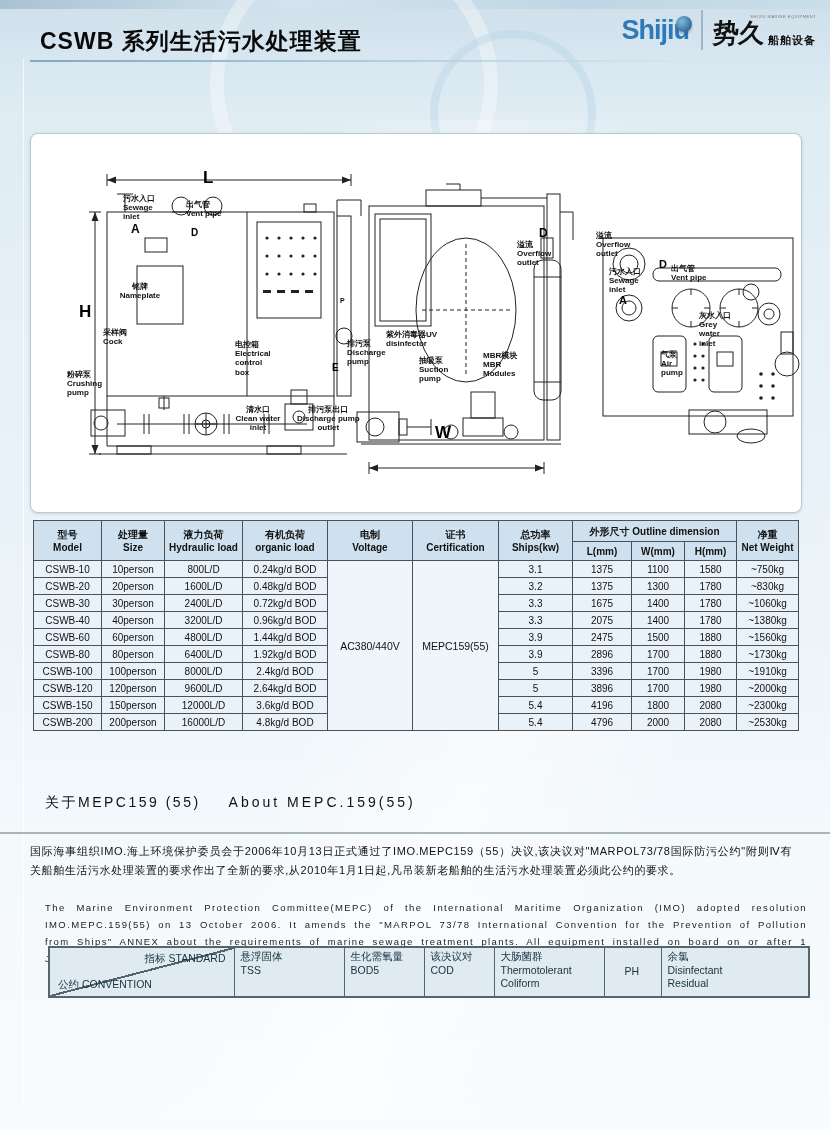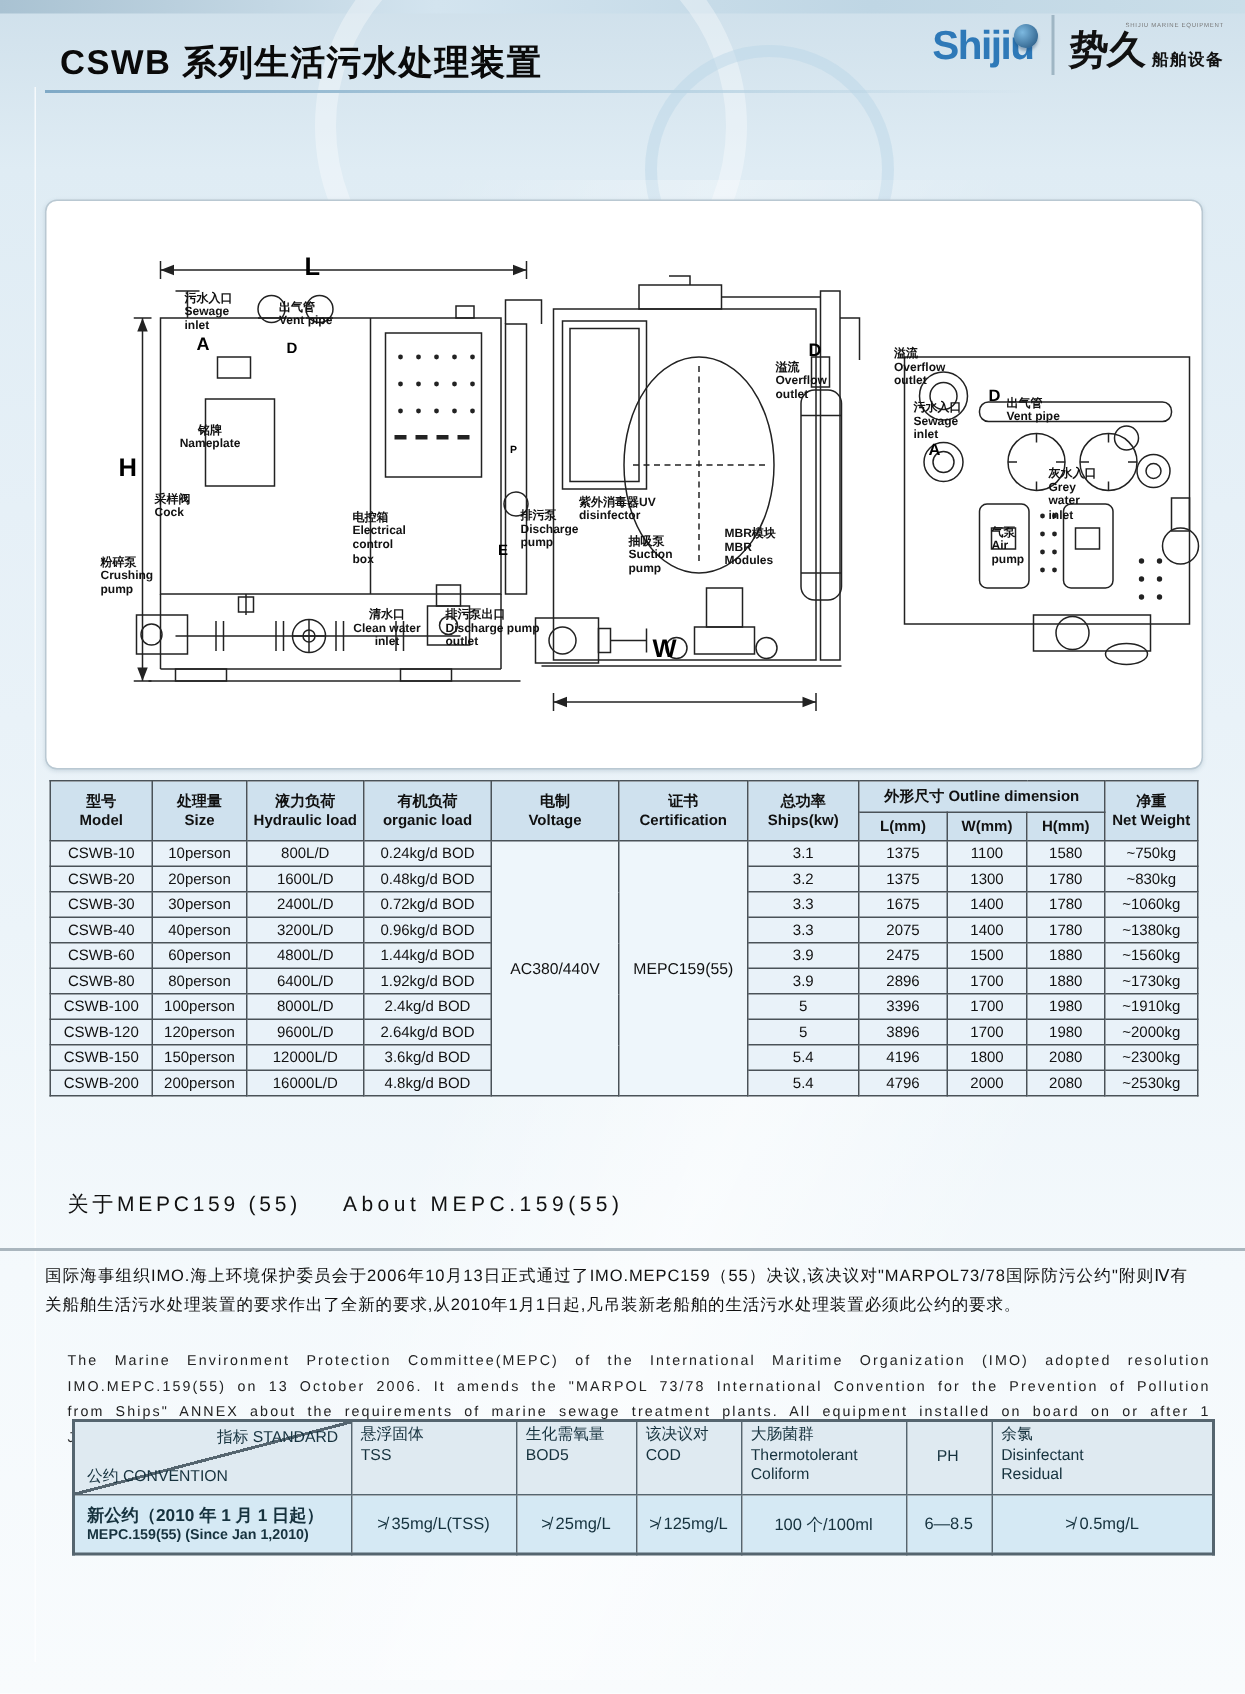--- a/index.html
+++ b/index.html
@@ -41,21 +41,21 @@
   .mark{position:absolute;font-size:10px;font-weight:bold;color:#000;}
   .ctr{text-align:center;}
 
   
   .lf-sewage{left:92px;top:60px;}   .lf-A{left:100px;top:88px;font-size:12px;}
   .lf-L{left:172px;top:34px;}       .lf-vent{left:155px;top:66px;}
   .lf-D{left:160px;top:93px;}       .lf-H{left:48px;top:168px;}
   .lf-nameplate{left:76px;top:148px;width:66px;}
   .lf-ecb{left:204px;top:166px;margin-top:40px;}    .lf-cock{left:72px;top:194px;}
   .lf-crush{left:36px;top:236px;}   .lf-clean{left:190px;top:271px;width:74px;}
-  .lf-dpo{left:266px;top:271px;}    .lf-E{left:301px;top:228px;}
+  .lf-dpo{left:266px;top:271px;text-align:center;}    .lf-E{left:301px;top:228px;}
   .lf-P{left:309px;top:163px;font-size:7px;}
 
   
   .ls-D{left:508px;top:92px;font-size:12px;}
   .ls-ovf{left:486px;top:106px;}
   .ls-uv{left:355px;top:196px;}
   .ls-dis{left:316px;top:205px;}
   .ls-suc{left:388px;top:222px;}
   .ls-mbr{left:452px;top:217px;}
   .ls-W{left:404px;top:289px;}
@@ -512,27 +512,15 @@
       <th>该决议对
 COD</th>
       <th>大肠菌群
 Thermotolerant
 Coliform</th>
       <th class="ph">PH</th>
       <th>余氯
 Disinfectant
 Residual</th>
     </tr>
-    <tr>
-      <td class="rowlbl">
-        <span class="zh">新公约（2010 年 1 月 1 日起）</span>
-        <span class="en">MEPC.159(55) (Since Jan 1,2010)</span>
-      </td>
-      <td>≯ 35mg/L(TSS)</td>
-      <td>≯ 25mg/L</td>
-      <td>≯ 125mg/L</td>
-      <td>100 个/100ml</td>
-      <td>6—8.5</td>
-      <td>≯ 0.5mg/L</td>
-    </tr>
   </tbody>
     </table>
 </div>
 
 </body></html>

